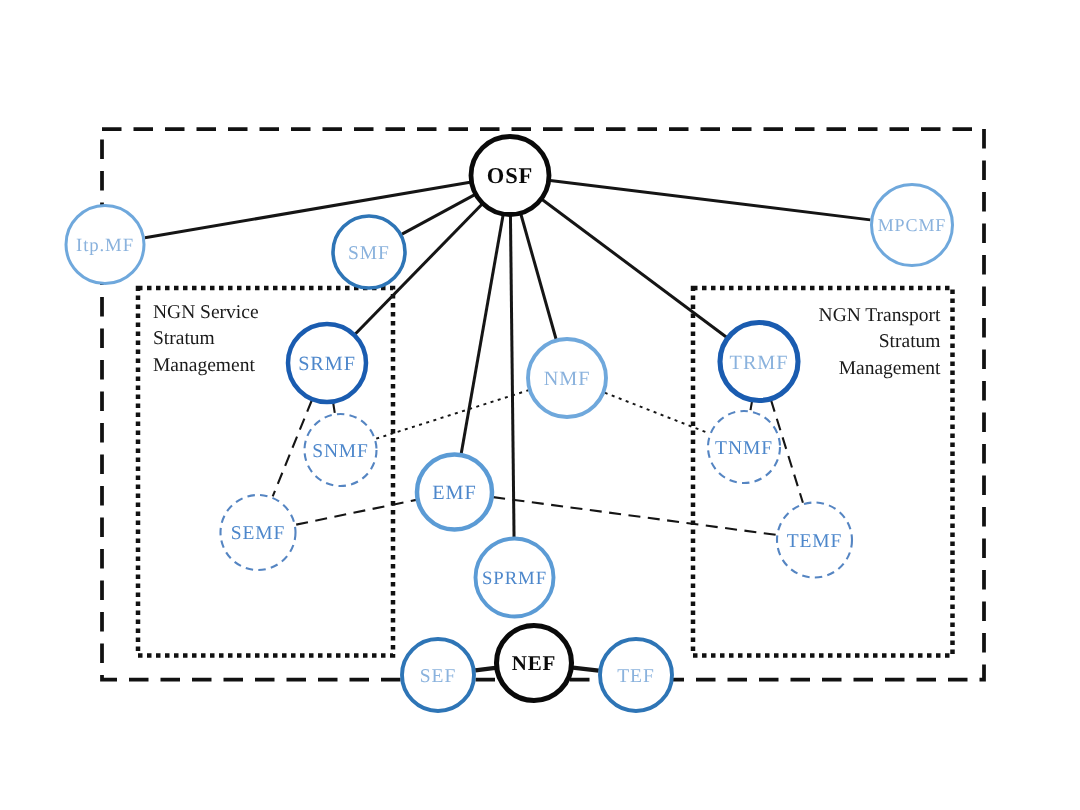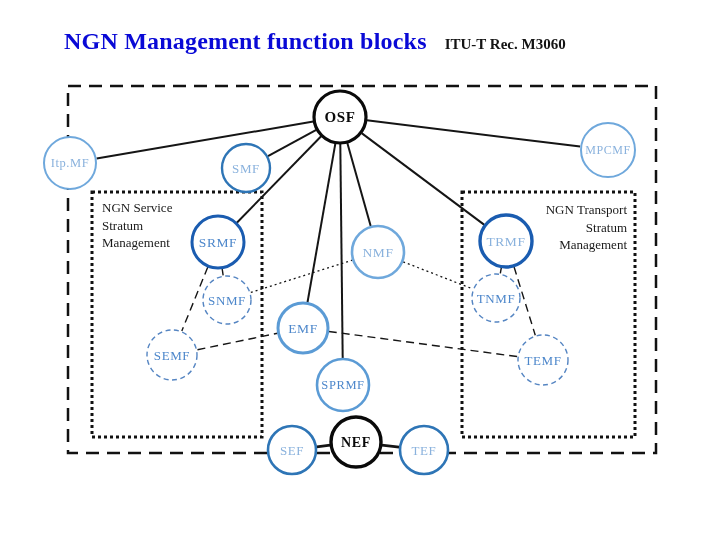--- a/index.html
+++ b/index.html
@@ -42,24 +42,20 @@
   }
   .node-label {
     font-family: "Liberation Serif", serif;
     letter-spacing: 0.6px;
   }
 </style>
 </head>
 <body>
 
 <div class="slide">
-  <div class="header">
-    <h1 class="title">NGN Management function blocks</h1>
-    <span class="subtitle">ITU-T Rec. M3060</span>
-  </div>
   <svg id="diagram-svg" width="720" height="540" viewBox="0 0 720 540">
       <rect x="68" y="86" width="588" height="367" fill="none" stroke="#111111" stroke-width="2.5" stroke-dasharray="13 8"></rect>
       <rect x="92" y="192" width="170" height="245" fill="none" stroke="#111111" stroke-width="3" stroke-dasharray="3 3"></rect>
       <text x="102" y="212" class="group-label" text-anchor="start"><tspan x="102" dy="0">NGN Service</tspan><tspan x="102" dy="17.5">Stratum</tspan><tspan x="102" dy="17.5">Management</tspan></text>
       <rect x="462" y="192" width="173" height="245" fill="none" stroke="#111111" stroke-width="3" stroke-dasharray="3 3"></rect>
       <text x="627" y="214" class="group-label" text-anchor="end"><tspan x="627" dy="0">NGN Transport</tspan><tspan x="627" dy="17.5">Stratum</tspan><tspan x="627" dy="17.5">Management</tspan></text>
       <line x1="313.3835226447648" y1="121.534659104966" x2="96.61647735523522" y2="158.465340895034" stroke="#151515" stroke-width="2"></line>
       <line x1="316.2679334675455" y1="129.87590843782107" x2="267.97413567819865" y2="156.07786255757307" stroke="#151515" stroke-width="2"></line>
       <line x1="321.1413930798856" y1="136.32234315585492" x2="236.8586069201144" y2="222.67765684414508" stroke="#151515" stroke-width="2"></line>
       <line x1="335.3365592924378" y1="143.59421592690884" x2="307.4907206813562" y2="302.39075503334703" stroke="#151515" stroke-width="2"></line>

